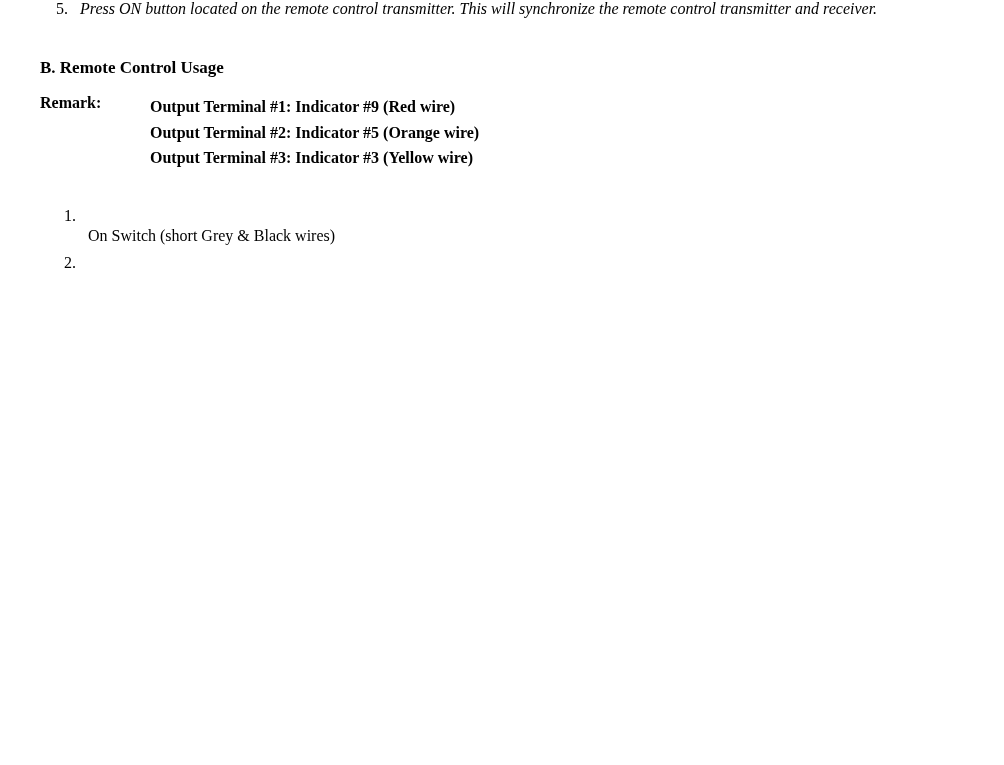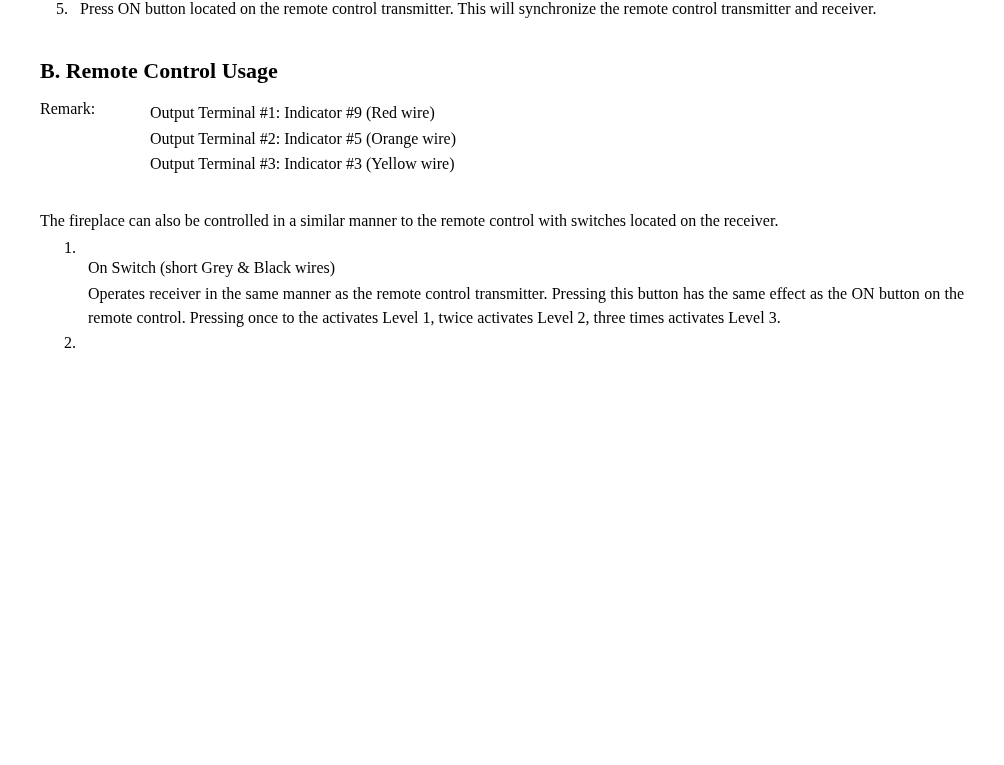--- a/index.html
+++ b/index.html
@@ -26,40 +26,42 @@
       margin-bottom: 8px;
     }
     .step-number {
       min-width: 40px;
       text-align: right;
       padding-right: 12px;
     }
     .step-text {
       text-align: justify;
       flex: 1;
+      font-style: italic;
     }
     .section-gap {
       height: 32px;
     }
     .section-gap-sm {
       height: 16px;
     }
     .section-title {
       font-weight: bold;
-      font-size: 22px;
+      font-size: 17px;
       margin-bottom: 6px;
     }
     p.justified {
       text-align: justify;
       line-height: 1.5;
       margin-bottom: 6px;
     }
     .remark-block {
       display: flex;
       margin: 16px 0;
+      font-weight: bold;
     }
     .remark-label {
       min-width: 110px;
       font-size: 16px;
     }
     .remark-items {
       flex: 1;
     }
     .remark-item {
       display: block;
@@ -111,29 +113,27 @@
         <span class="remark-item">Output Terminal #1: Indicator #9 (Red wire)</span>
         <span class="remark-item">Output Terminal #2: Indicator #5 (Orange wire)</span>
         <span class="remark-item">Output Terminal #3: Indicator #3 (Yellow wire)</span>
       </div>
     </div>
   </div>
 
   <div class="section-gap-sm"></div>
 
   <div>
-    <p class="justified">The fireplace can also be controlled in a similar manner to the remote control with switches located on the receiver.</p>
 
     <div class="list-block">
 
       <div class="list-item">
         <span class="list-num">1.</span>
         <div class="list-content">
           <p class="list-title">On Switch (short Grey &amp; Black wires)</p>
-          <p>Operates receiver in the same manner as the remote control transmitter. Pressing this button has the same effect as the ON button on the remote control. Pressing once to the activates Level 1, twice activates Level 2, three times activates Level 3.</p>
         </div>
       </div>
 
       <div class="list-item">
         <span class="list-num">2.</span>
         <div class="list-content">
         </div>
       </div>
 
     </div>

